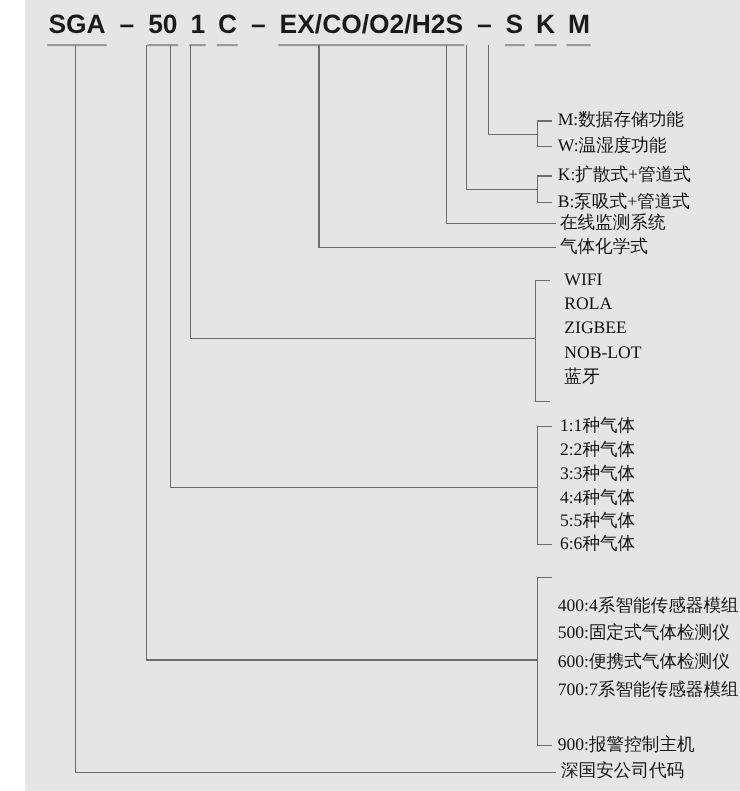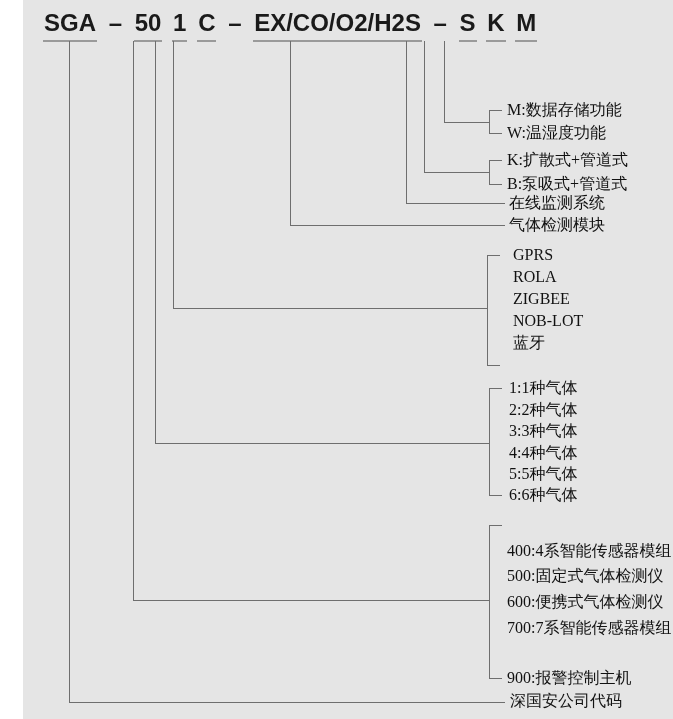--- a/index.html
+++ b/index.html
@@ -74,23 +74,23 @@
     <polyline points="479,110 466,110 466,133 479,133"></polyline>
   </svg>
 
   <div class="lbl" style="left:484px;top:100px">M:数据存储功能</div>
   <div class="lbl" style="left:484px;top:123px">W:温湿度功能</div>
 
   <div class="lbl" style="left:484px;top:150px">K:扩散式+管道式</div>
   <div class="lbl" style="left:484px;top:174px">B:泵吸式+管道式</div>
 
   <div class="lbl" style="left:486px;top:193px">在线监测系统</div>
-  <div class="lbl" style="left:486px;top:215px">气体检测模块</div>
+  <div class="lbl" style="left:486px;top:215px">气体化学式</div>
 
-  <div class="lbl" style="left:490px;top:245px">GPRS</div>
+  <div class="lbl" style="left:490px;top:245px">WIFI</div>
   <div class="lbl" style="left:490px;top:267px">ROLA</div>
   <div class="lbl" style="left:490px;top:289px">ZIGBEE</div>
   <div class="lbl" style="left:490px;top:311px">NOB-LOT</div>
   <div class="lbl" style="left:490px;top:333px">蓝牙</div>
 
   <div class="lbl" style="left:486px;top:378px">1:1种气体</div>
   <div class="lbl" style="left:486px;top:400px">2:2种气体</div>
   <div class="lbl" style="left:486px;top:421px">3:3种气体</div>
   <div class="lbl" style="left:486px;top:443px">4:4种气体</div>
   <div class="lbl" style="left:486px;top:464px">5:5种气体</div>

